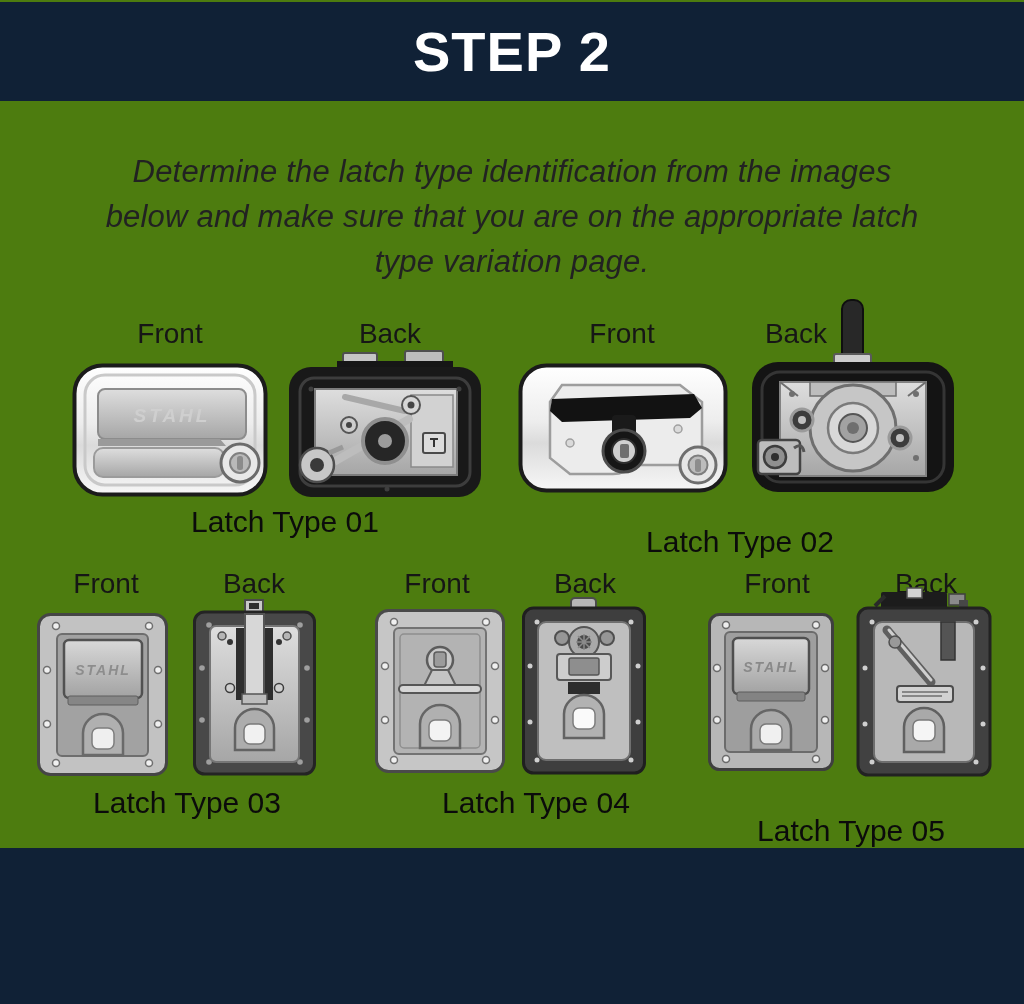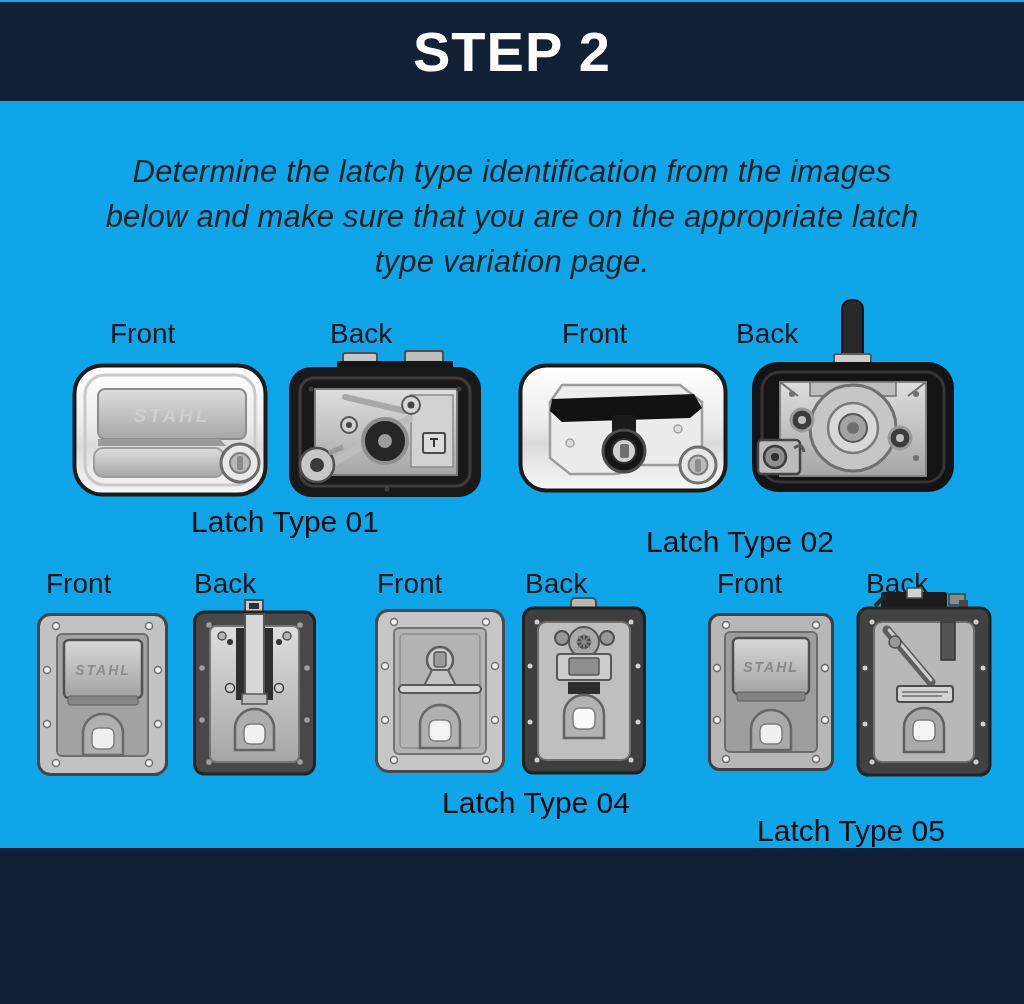--- a/index.html
+++ b/index.html
@@ -1,34 +1,34 @@
 <!DOCTYPE html>
 <html><head>
 <meta charset="utf-8">
 <style>
   html,body{margin:0;padding:0;background:#ffffff;}
   .canvas{
-    position:relative;width:1024px;height:1004px;background:#0ea5e9;
+    position:relative;width:1024px;height:1004px;background:#4d7c0f;
     overflow:hidden;font-family:"Liberation Sans",sans-serif;
     --navy:#102136;
   }
   .bar{position:absolute;left:0;right:0;background:var(--navy);}
   .header-bar{top:2px;height:99px;display:flex;align-items:center;justify-content:center;}
   .footer-bar{top:848px;bottom:0;}
   .step-title{
     margin:0;color:#ffffff;font-size:56px;font-weight:800;
     letter-spacing:1px;line-height:1;
   }
   .intro{
     position:absolute;top:150px;left:57px;width:910px;margin:0;
     text-align:center;font-size:31px;line-height:1.45;color:#222222;
     white-space:pre-line;letter-spacing:0.2px;font-style:italic;
   }
   .side-label{
-    position:absolute;width:120px;text-align:left;
+    position:absolute;width:120px;text-align:center;
     font-size:28px;color:#161616;line-height:32px;
   }
   .caption{
     position:absolute;width:320px;text-align:center;
     font-size:30px;font-weight:400;color:#0b0b0b;line-height:34px;
   }
   .fig{position:absolute;margin:0;border-radius:10px;}
   .fig svg{display:block;width:100%;height:100%;}
   svg text{font-family:"Liberation Sans",sans-serif;}
 </style>
@@ -214,20 +214,21 @@
       <rect x="50" y="96" width="25" height="10" fill="#bdbdbd" stroke="#555555" stroke-width="1.5"></rect>
       <circle cx="38" cy="44" r="3" fill="#333333"></circle>
         <circle cx="87" cy="44" r="3" fill="#333333"></circle>
       <circle cx="38" cy="90" r="4.5" fill="#cfcfcf" stroke="#3c3c3c" stroke-width="1.5"></circle>
       <circle cx="87" cy="90" r="4.5" fill="#cfcfcf" stroke="#3c3c3c" stroke-width="1.5"></circle>
       <path d="M43,152 v-22 a19.5,19 0 0 1 39,0 v22 z" fill="#adadad" stroke="#636363" stroke-width="2.5"></path>
       <rect x="52" y="126" width="21" height="20" rx="6" fill="#f1f1f1" stroke="#7a7a7a" stroke-width="1.5"></rect>
     </svg>
   </figure>
 
+  <div class="caption" style="left:27px;top:786px">Latch Type 03</div>
 
   <figure class="fig" style="left:374px;top:608px;width:132px;height:166px">
     <svg viewBox="0 0 132 166">
       <rect x="2.5" y="2.5" width="127" height="161" rx="12" fill="#c6c6c6" stroke="#4a4a4a" stroke-width="3"></rect>
       <g fill="#f0f0f0" stroke="#707070" stroke-width="1.5">
         <circle cx="20" cy="14" r="3.5"></circle>
           <circle cx="112" cy="14" r="3.5"></circle>
         <circle cx="11" cy="58" r="3.5"></circle>
           <circle cx="121" cy="58" r="3.5"></circle>
         <circle cx="11" cy="112" r="3.5"></circle>

